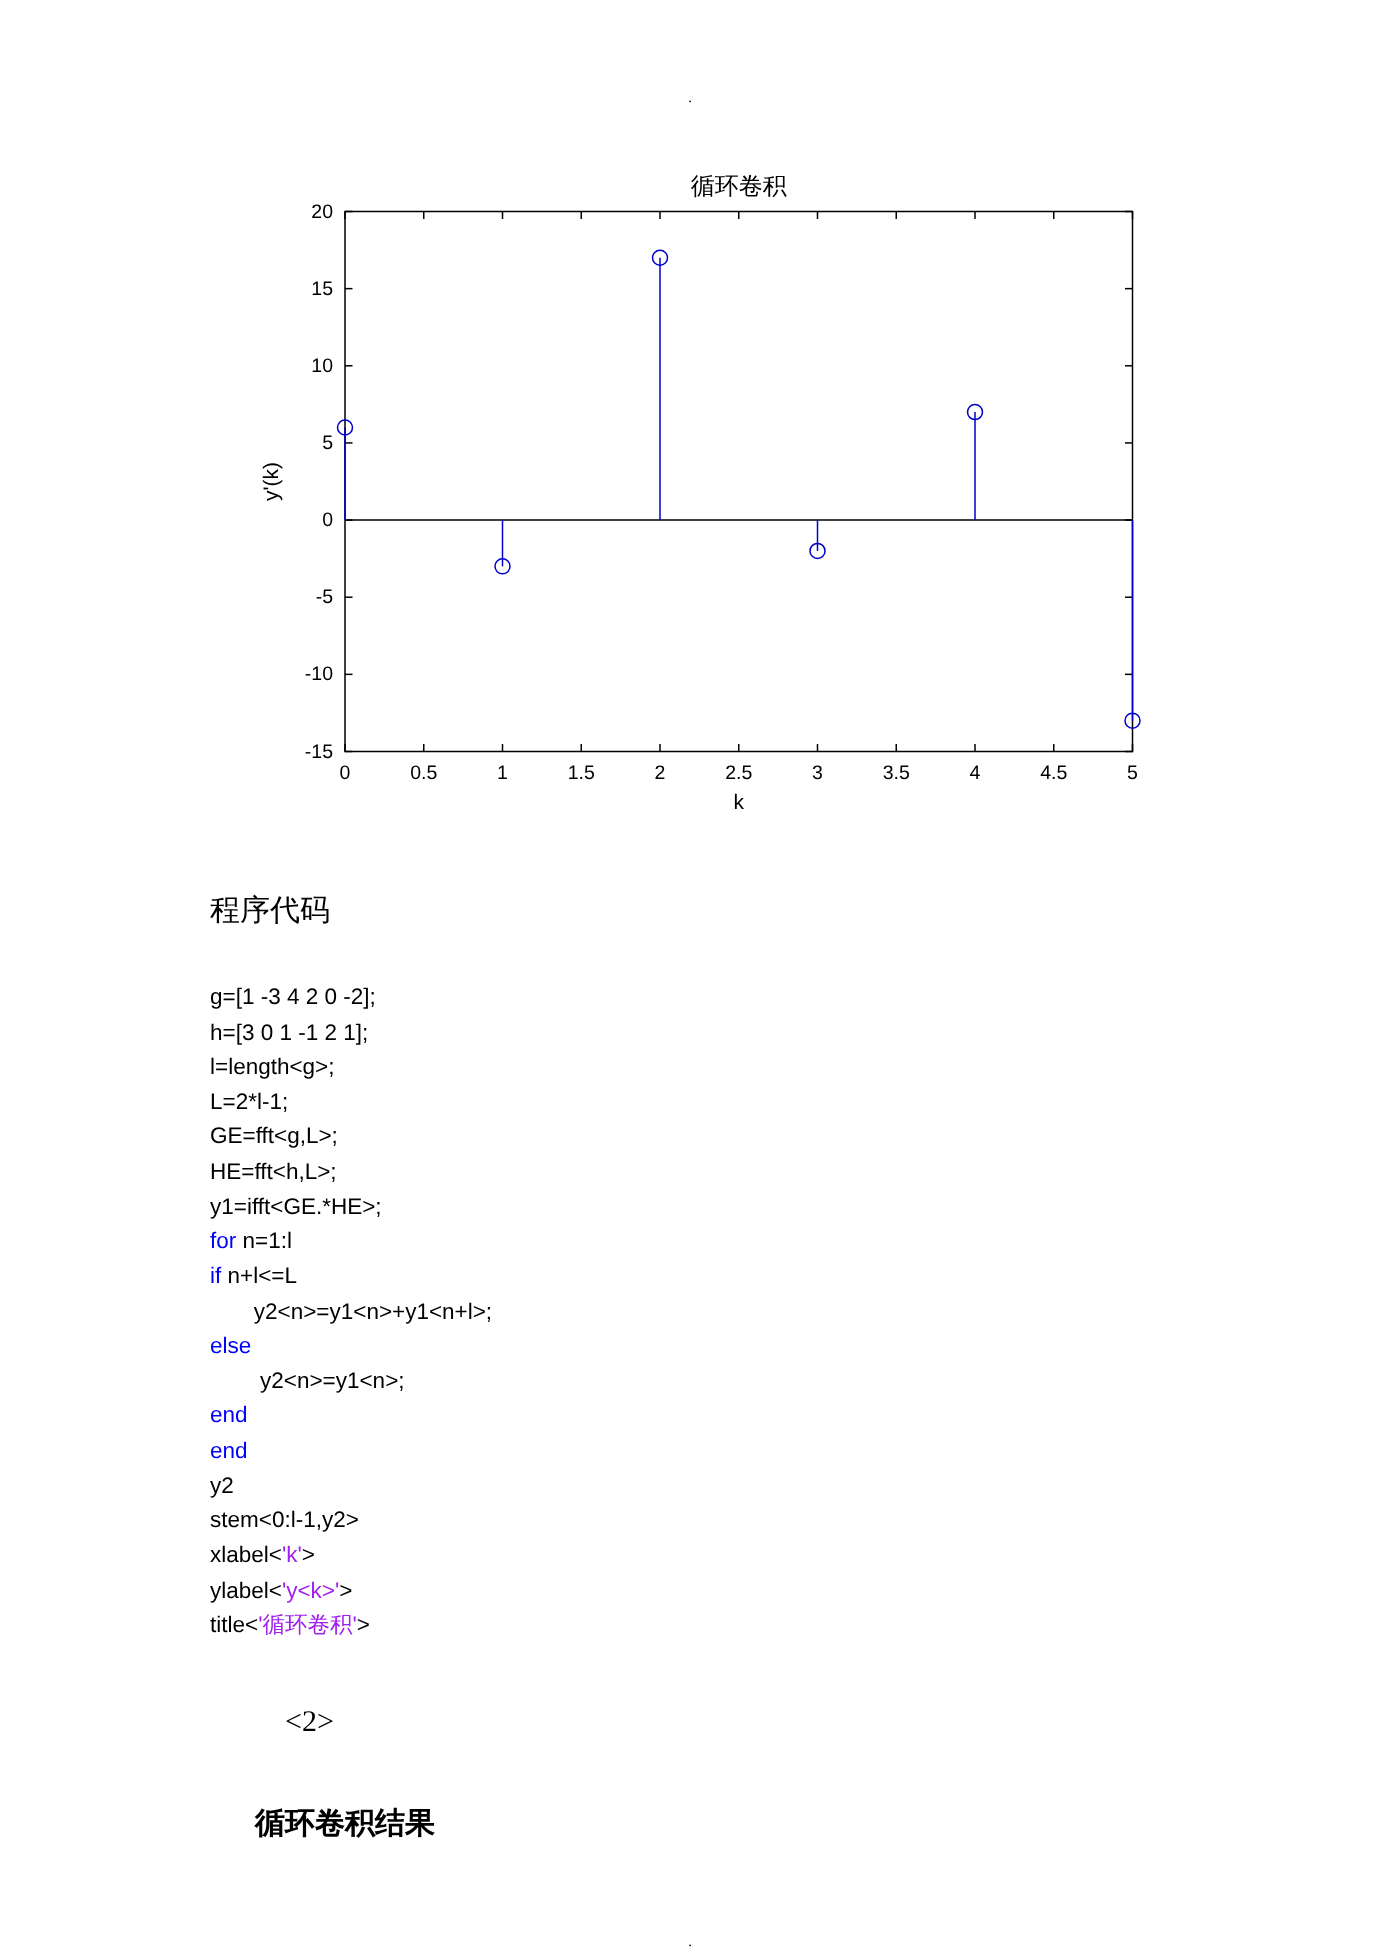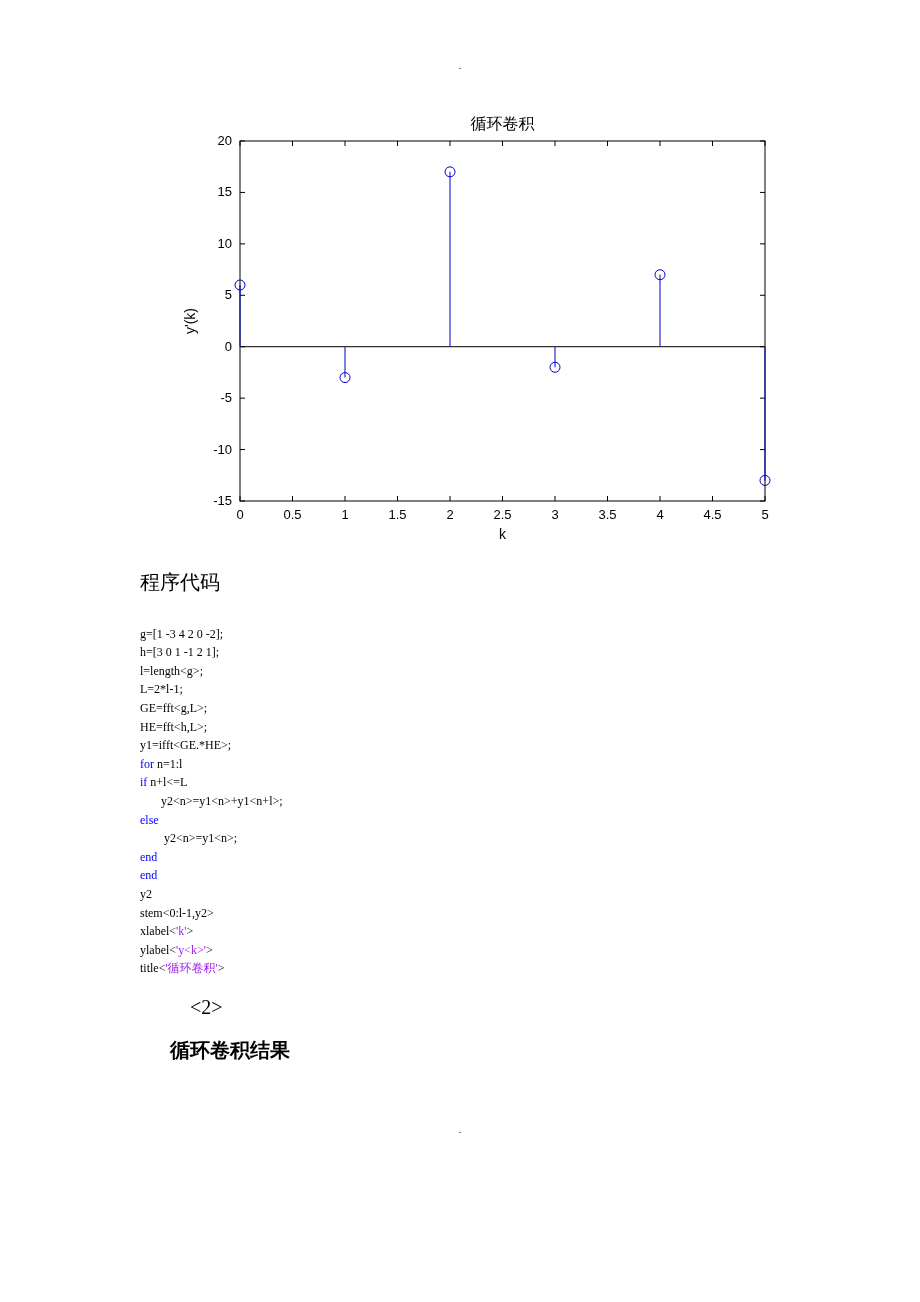--- a/index.html
+++ b/index.html
@@ -19,32 +19,32 @@
     margin-bottom: 40px;
   }
   .bottom-dot {
     text-align: center;
     font-size: 10px;
     color: #000;
     margin-top: 60px;
   }
   .chart-wrap {
     display: flex;
-    justify-content: flex-end;
+    justify-content: center;
     margin-left: 0px;
   }
   .section-title {
     font-size: 20px;
-    margin-top: 18px;
+    margin-top: 42px;
     margin-bottom: 10px;
     color: #000;
   }
   .code {
-    font-family: Liberation Serif, serif;
-    font-size: 12px;
+    font-family: Liberation Sans, sans-serif;
+    font-size: 15px;
     line-height: 1.55;
     white-space: pre;
     color: #000;
   }
   .kw { color: #0000ff; }
   .str { color: #a020f0; }
   .indent1 { margin-left: 50px; }
   .indent2 { margin-left: 30px; font-weight: bold; }
   svg text { font-family: Arial, sans-serif; }
 </style>

